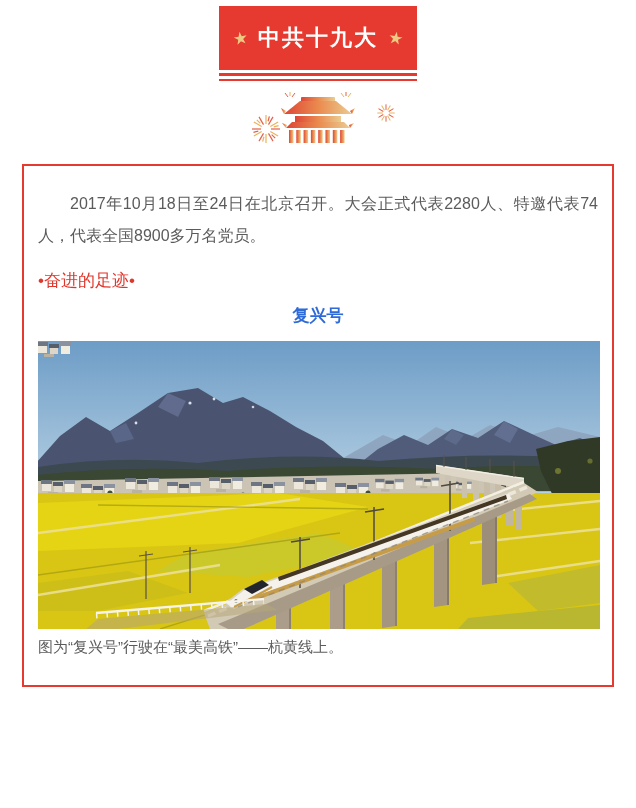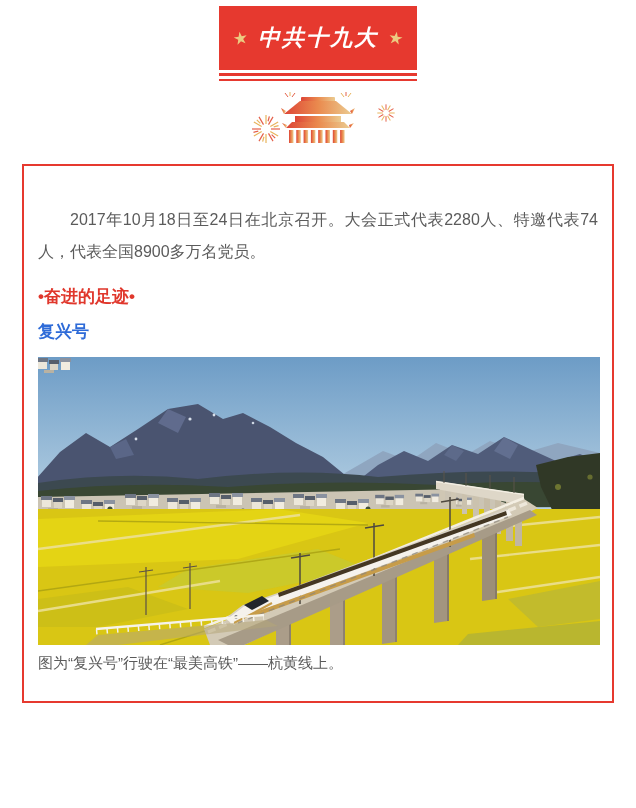--- a/index.html
+++ b/index.html
@@ -12,43 +12,43 @@
   .banner-wrap{padding-top:6px;}
   .banner{
     width:198px;height:64px;margin:0 auto;
     background:#e6392f;
     display:flex;align-items:center;justify-content:center;
   }
   .banner .star{color:#ecca81;font-size:17px;line-height:1;}
   .banner .star.left{transform:rotate(-10deg);margin-right:10px;}
   .banner .star.right{transform:rotate(10deg);margin-left:10px;}
   .banner .title{
-    color:#ffffff;font-size:22px;font-weight:bold;letter-spacing:2px;white-space:nowrap;font-style:italic;
+    color:#ffffff;font-size:22px;font-weight:bold;letter-spacing:2px;white-space:nowrap;
   }
   .banner-stripe{width:198px;margin:3px auto 0;background:#e6392f;}
   .banner-stripe.s1{height:3px;}
   .banner-stripe.s2{height:2px;}
   
   .deco{display:block;margin:8px auto 0;}
   
   .article-box{
     margin:9px 22px 8px;
     border:2px solid #e6392f;
     padding:12px 14px 28px;
   }
   p.para{
-    margin:26px 0 0;
+    margin:10px 0 0;
     font-size:16px;line-height:2;color:#5b5b5b;
     text-indent:2em;text-align:justify;
   }
   h3.sec{
-    margin:18px 0 0;font-size:17px;font-weight:bold;color:#e0372c;line-height:1.3;
+    margin:18px 0 0;font-size:17px;font-weight:normal;color:#e0372c;line-height:1.3;
   }
   h4.sub{
-    margin:13px 0 0;font-size:17px;font-weight:bold;color:#2e6bd8;line-height:1.3;
+    margin:13px 0 0;font-size:17px;font-weight:bold;color:#2e6bd8;line-height:1.3;text-align:center;
   }
   figure{margin:14px 0 0;padding:0;}
   figure svg{display:block;}
   figcaption{
     margin-top:7px;font-size:15px;color:#5b5b5b;line-height:1.4;
   }
 </style>
 </head>
 <body>
 

